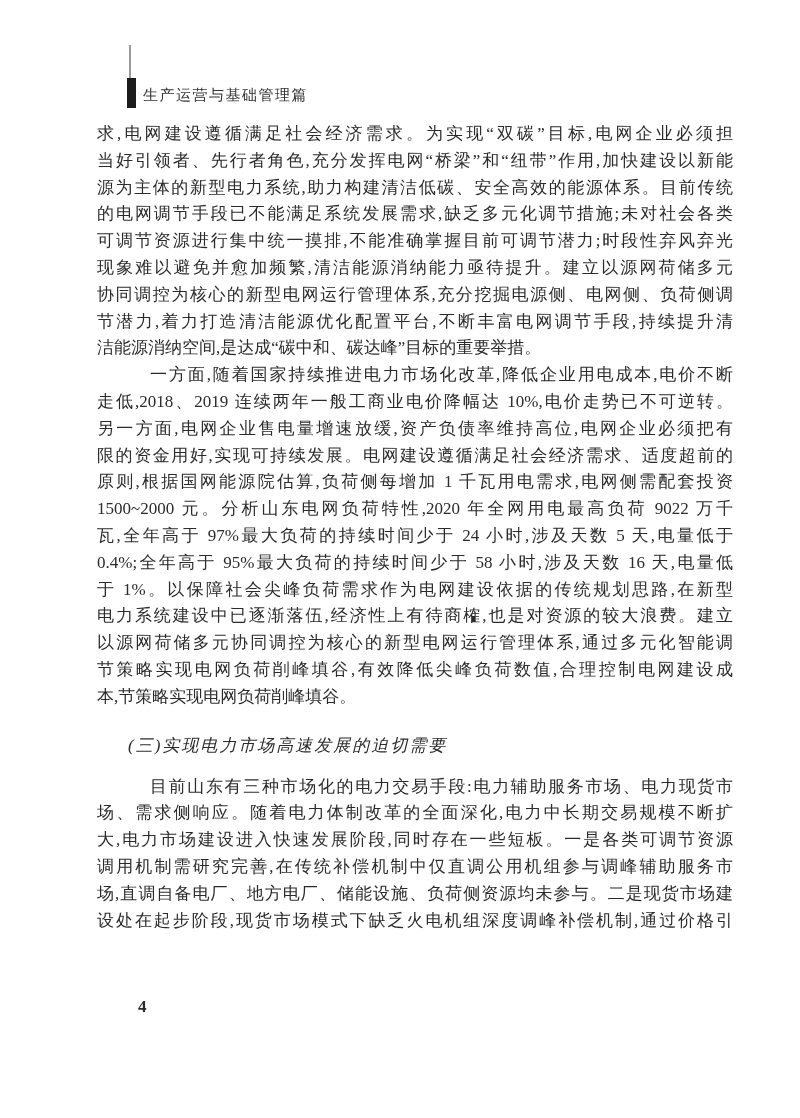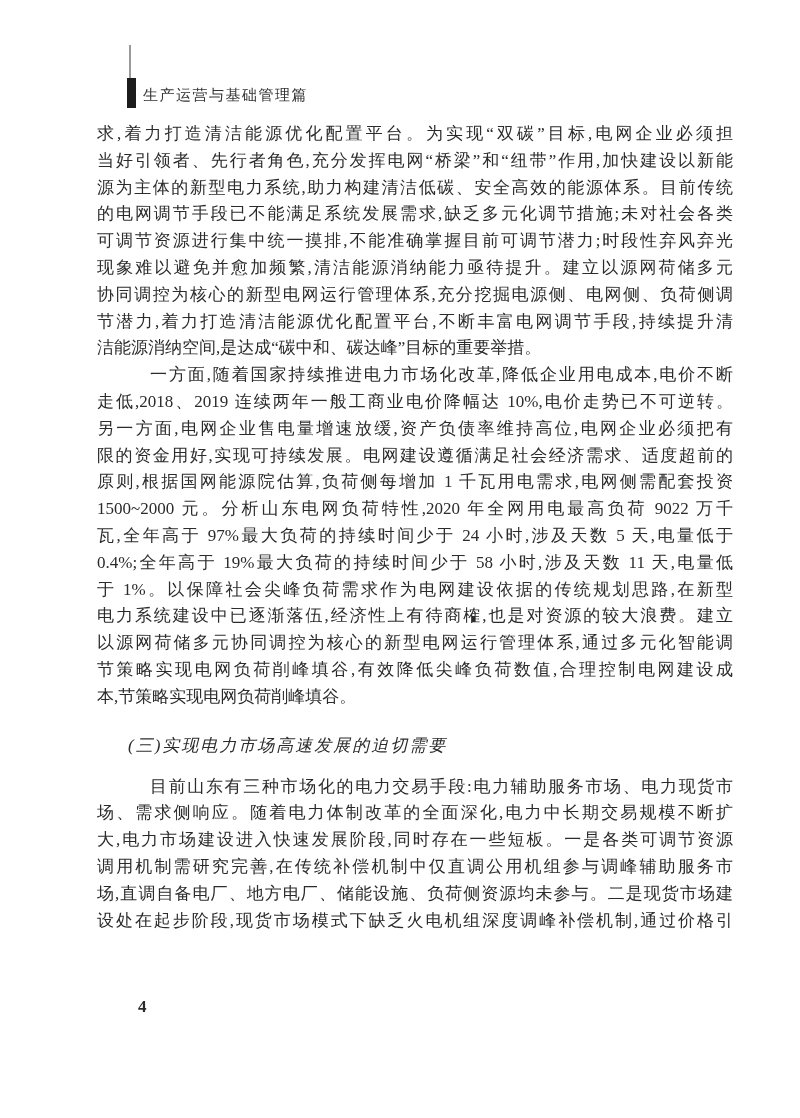--- a/index.html
+++ b/index.html
@@ -63,39 +63,39 @@
 <div class="page">
 
   <header class="page-header">
     <div class="bar-thin"></div>
     <div class="bar-thick"></div>
     <div class="header-title">生产运营与基础管理篇</div>
   </header>
 
   <main class="body-text" id="content">
       <div class="paragraph">
-        <div class="line">求,着力打造清洁能源优化配置平台。为实现“双碳”目标,电网企业必须担</div>
+        <div class="line">求,电网建设遵循满足社会经济需求。为实现“双碳”目标,电网企业必须担</div>
         <div class="line">当好引领者、先行者角色,充分发挥电网“桥梁”和“纽带”作用,加快建设以新能</div>
         <div class="line">源为主体的新型电力系统,助力构建清洁低碳、安全高效的能源体系。目前传统</div>
         <div class="line">的电网调节手段已不能满足系统发展需求,缺乏多元化调节措施;未对社会各类</div>
         <div class="line">可调节资源进行集中统一摸排,不能准确掌握目前可调节潜力;时段性弃风弃光</div>
         <div class="line">现象难以避免并愈加频繁,清洁能源消纳能力亟待提升。建立以源网荷储多元</div>
         <div class="line">协同调控为核心的新型电网运行管理体系,充分挖掘电源侧、电网侧、负荷侧调</div>
         <div class="line">节潜力,着力打造清洁能源优化配置平台,不断丰富电网调节手段,持续提升清</div>
         <div class="line last">洁能源消纳空间,是达成“碳中和、碳达峰”目标的重要举措。</div>
       </div>
       <div class="paragraph">
         <div class="line indent">一方面,随着国家持续推进电力市场化改革,降低企业用电成本,电价不断</div>
         <div class="line">走低,2018、2019 连续两年一般工商业电价降幅达 10%,电价走势已不可逆转。</div>
         <div class="line">另一方面,电网企业售电量增速放缓,资产负债率维持高位,电网企业必须把有</div>
         <div class="line">限的资金用好,实现可持续发展。电网建设遵循满足社会经济需求、适度超前的</div>
         <div class="line">原则,根据国网能源院估算,负荷侧每增加 1 千瓦用电需求,电网侧需配套投资</div>
         <div class="line">1500~2000 元。分析山东电网负荷特性,2020 年全网用电最高负荷 9022 万千</div>
         <div class="line">瓦,全年高于 97%最大负荷的持续时间少于 24 小时,涉及天数 5 天,电量低于</div>
-        <div class="line">0.4%;全年高于 19%最大负荷的持续时间少于 58 小时,涉及天数 11 天,电量低</div>
+        <div class="line">0.4%;全年高于 95%最大负荷的持续时间少于 58 小时,涉及天数 16 天,电量低</div>
         <div class="line">于 1%。以保障社会尖峰负荷需求作为电网建设依据的传统规划思路,在新型</div>
         <div class="line">电力系统建设中已逐渐落伍,经济性上有待商榷,也是对资源的较大浪费。建立</div>
         <div class="line">以源网荷储多元协同调控为核心的新型电网运行管理体系,通过多元化智能调</div>
         <div class="line">节策略实现电网负荷削峰填谷,有效降低尖峰负荷数值,合理控制电网建设成</div>
         <div class="line last">本,节策略实现电网负荷削峰填谷。</div>
       </div>
       <div class="heading">(三)实现电力市场高速发展的迫切需要</div>
       <div class="paragraph">
         <div class="line indent">目前山东有三种市场化的电力交易手段:电力辅助服务市场、电力现货市</div>
         <div class="line">场、需求侧响应。随着电力体制改革的全面深化,电力中长期交易规模不断扩</div>

